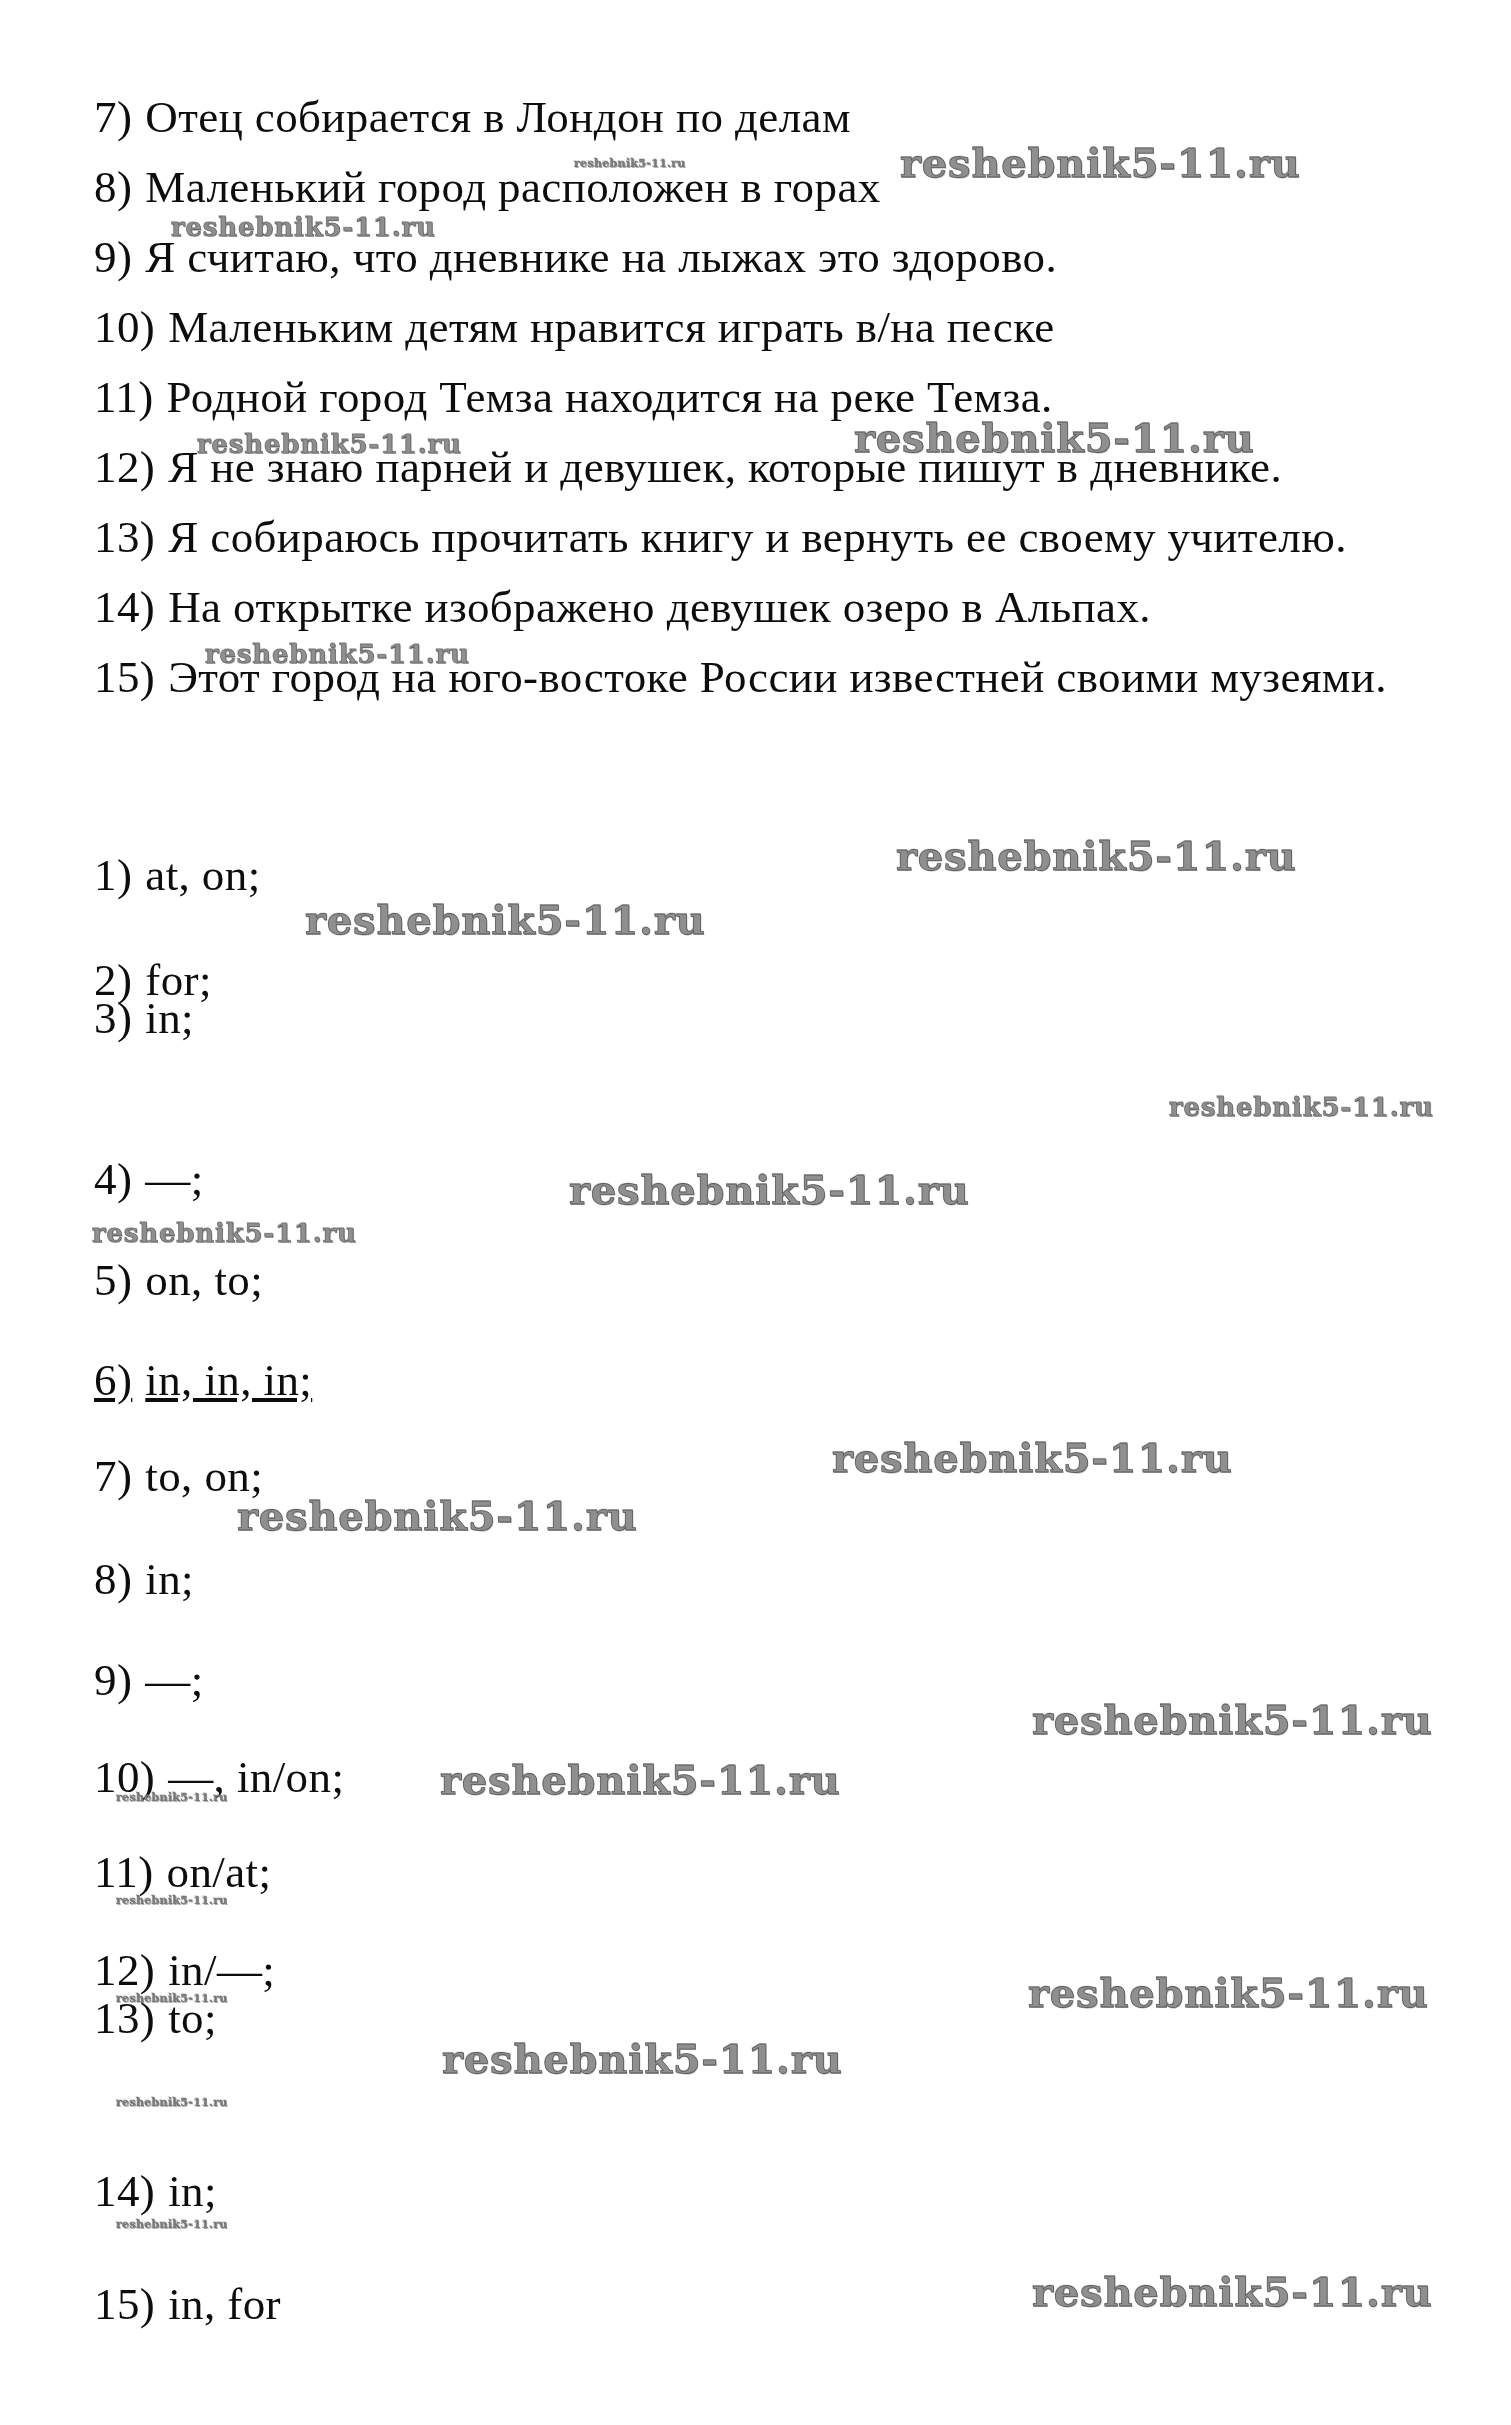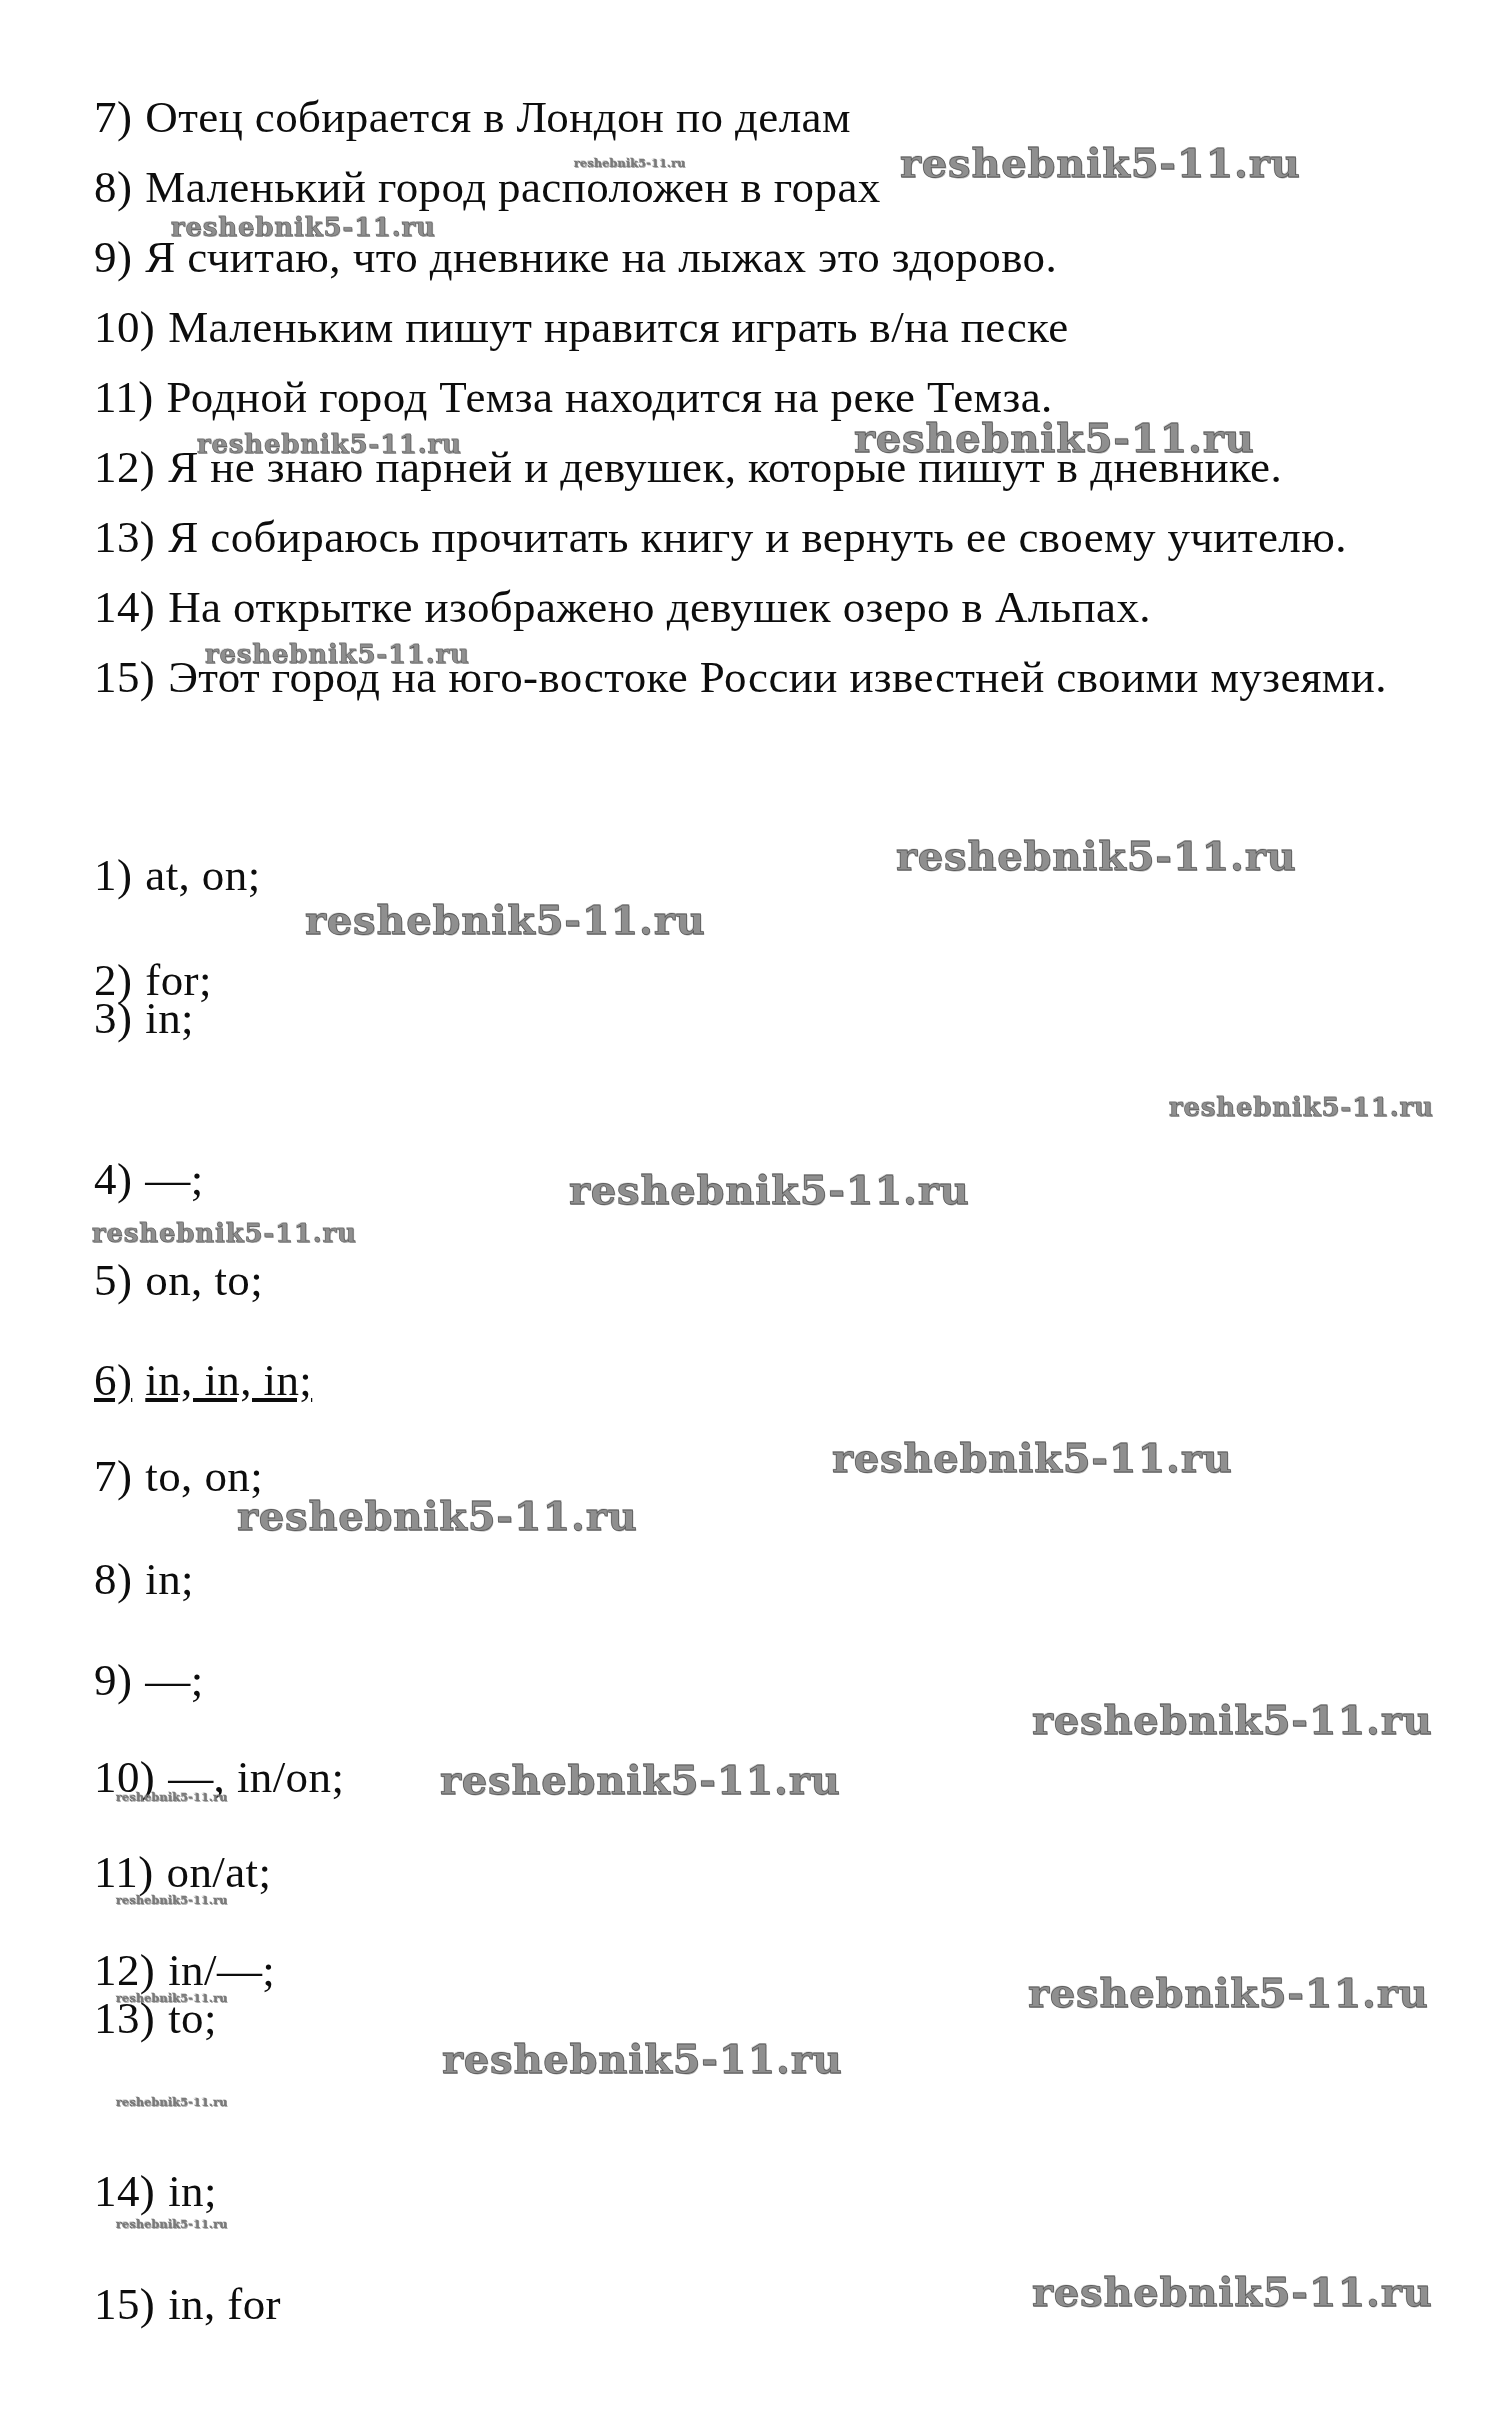--- a/index.html
+++ b/index.html
@@ -55,21 +55,21 @@
 
       <div class="line" style="top: 165px;">
         <span class="num">8)</span><span>Маленький город расположен в горах</span>
       </div>
 
       <div class="line" style="top: 235px;">
         <span class="num">9)</span><span>Я считаю, что дневнике на лыжах это здорово.</span>
       </div>
 
       <div class="line" style="top: 305px;">
-        <span class="num">10)</span><span>Маленьким пишут нравится играть в/на песке</span>
+        <span class="num">10)</span><span>Маленьким детям нравится играть в/на песке</span>
       </div>
 
       <div class="line" style="top: 375px;">
         <span class="num">11)</span><span>Родной город Темза находится на реке Темза.</span>
       </div>
 
       <div class="line" style="top: 445px;">
         <span class="num">12)</span><span>Я не знаю парней и девушек, которые пишут в дневнике.</span>
       </div>
 

